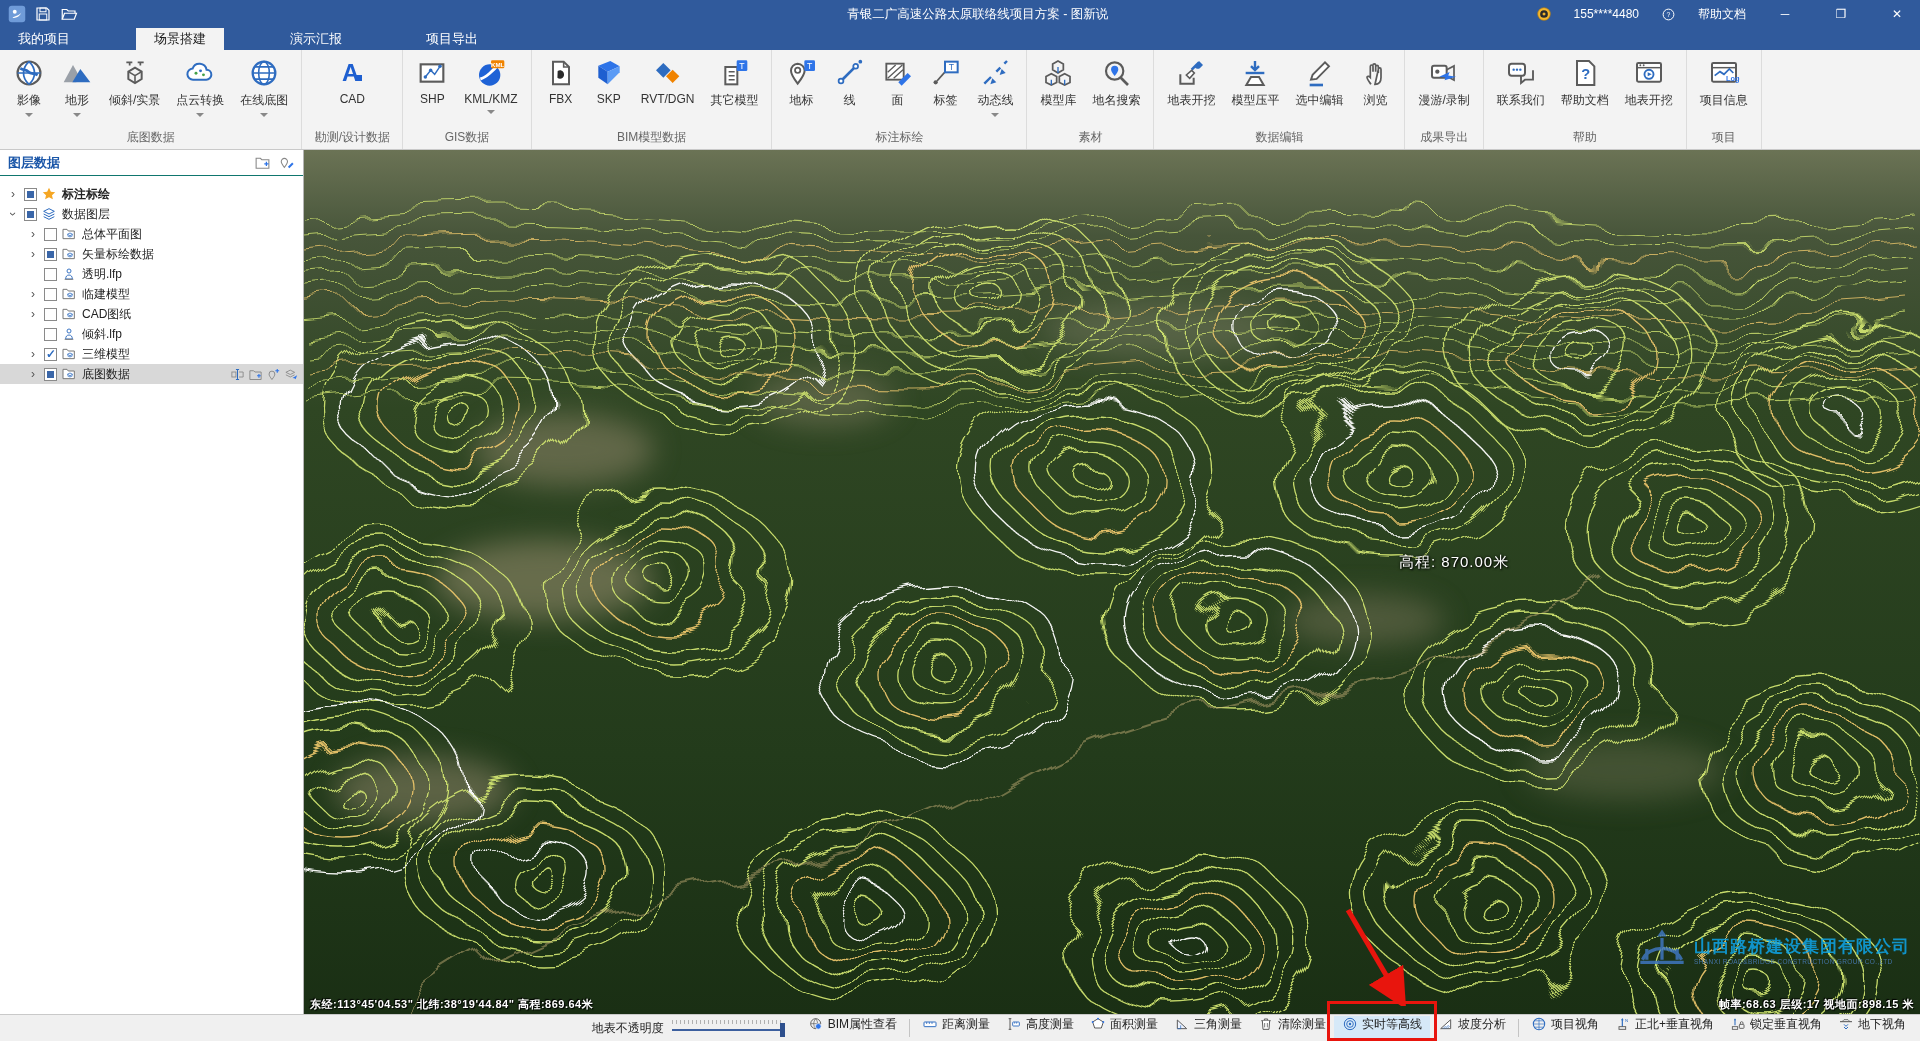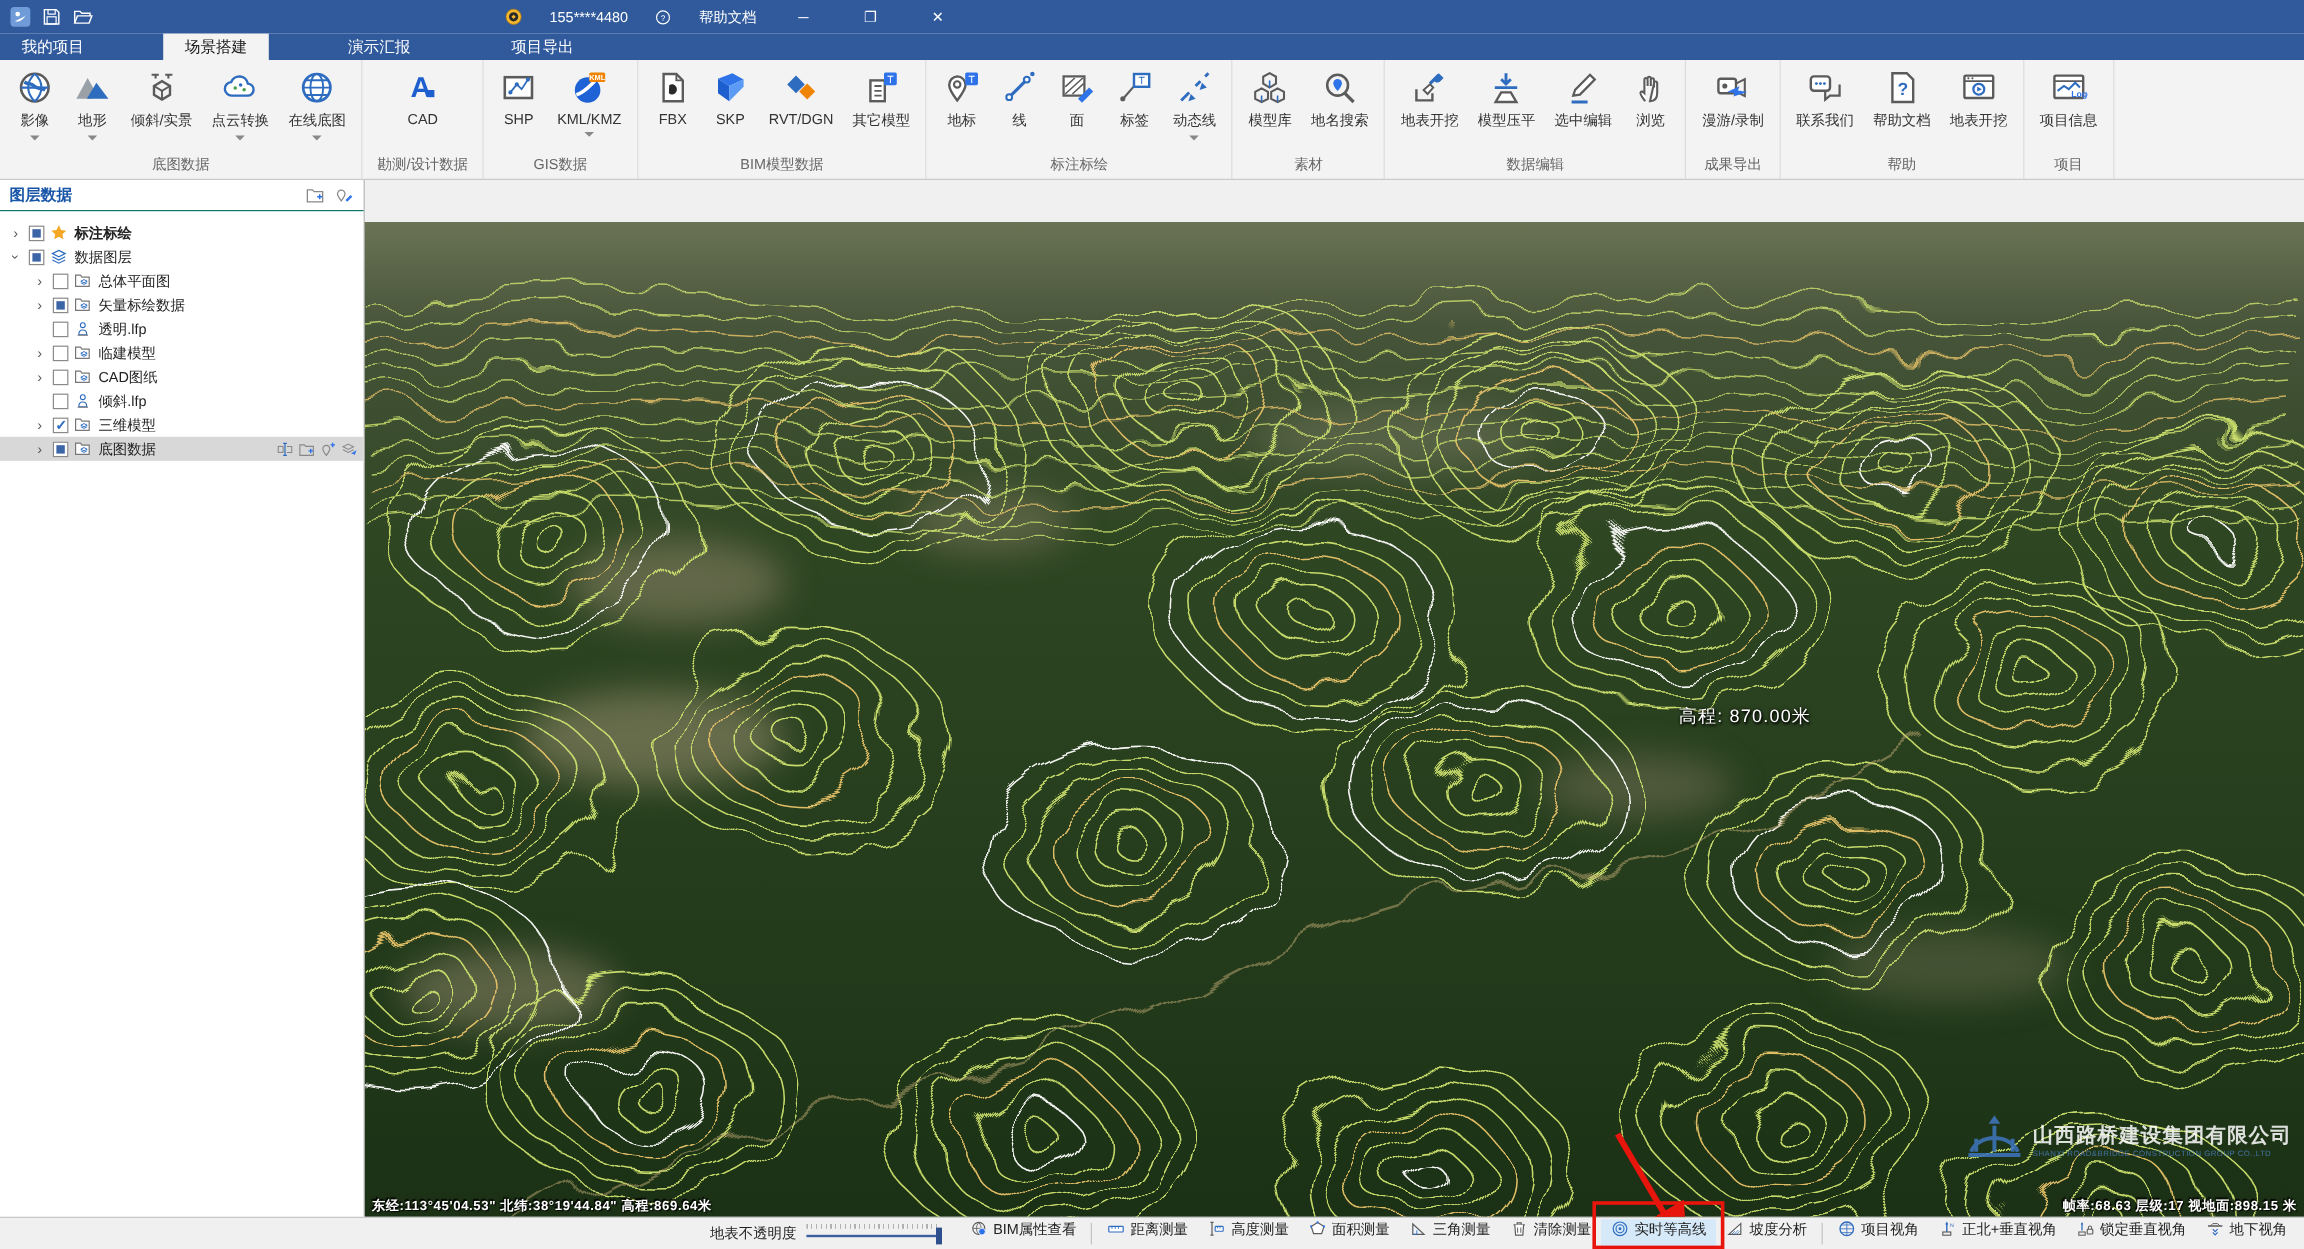--- a/index.html
+++ b/index.html
@@ -51,29 +51,29 @@
   .cb { width:13px; height:13px; border:1px solid #8a8a8a; background:#fff; margin:0 4px; position:relative; flex:0 0 13px; }
   .cb.partial::after { content:""; position:absolute; left:2px; top:2px; width:7px; height:7px; background:#3a66a8; }
   .cb.checked::after { content:"\2713"; position:absolute; left:1px; top:-2px; color:#2e6cc0; font-size:12px; font-weight:bold; }
   .ticon { width:16px; height:16px; margin-right:5px; flex:0 0 16px; }
   .ticon svg { width:100%; height:100%; }
   .rowicons { margin-left:auto; display:flex; gap:3px; }
   .rowicons span { width:15px; height:15px; display:inline-block; }
   .rowicons svg { width:100%; height:100%; }
 
   
-  .map { position:relative; flex:1; background:#203618; overflow:hidden;margin-top:35px; }
+  .map { position:relative; flex:1; background:#203618; overflow:hidden; }
   .map svg.terrain { position:absolute; left:0; top:0; }
   .elev-label { position:absolute; left:1095px; top:403px; color:#fff; font-size:15px; text-shadow:0 0 3px #000,1px 1px 2px #000; letter-spacing:1px; }
   .coords { position:absolute; left:6px; bottom:2px; color:#fff; font-size:11px; font-weight:bold; text-shadow:1px 1px 1px #000,-1px -1px 1px #000; letter-spacing:.5px; }
   .stats { position:absolute; right:6px; bottom:2px; color:#fff; font-size:11px; font-weight:bold; text-shadow:1px 1px 1px #000,-1px -1px 1px #000; letter-spacing:.5px; }
   .watermark { position:absolute; right:10px; bottom:38px; display:flex; align-items:center; gap:6px; opacity:.85; }
   .wm-logo { width:52px; height:52px; }
   .wm-txt { display:flex; flex-direction:column; }
-  .wm-cn { color:#ffffff; font-size:17px; font-weight:bold; letter-spacing:1px; }
+  .wm-cn { color:#0ea5e9; font-size:17px; font-weight:bold; letter-spacing:1px; }
   .wm-en { color:#4a7fc0; font-size:6.5px; letter-spacing:.4px; }
   .red-arrow { position:absolute; left:1026px; top:752px; width:90px; height:104px; z-index:40; pointer-events:none; }
 
   
   .bottombar { position:absolute; left:0; top:1014px; width:1920px; height:27px; background:#f0f0f0; border-top:1px solid #c9c9c9; display:flex; align-items:center; justify-content:flex-end; padding-right:6px; font-size:12px; color:#222; }
   .bb-item { display:flex; align-items:flex-start; gap:4px; padding:0 8px; height:25px; cursor:pointer; white-space:nowrap; position:relative; }
   .bb-item.hl { background:#d6e9f8; }
   .bb-ic { width:16px; height:16px; flex:0 0 16px; }
   .bb-ic svg { width:100%; height:100%; }
   .bb-div { width:1px; height:18px; background:#c4c4c4; margin:0 4px; }
@@ -97,20 +97,21 @@
     <span class="tb-ic"><svg viewBox="0 0 24 24" fill="none">
           <path d="M4 4h13l3 3v13H4z" stroke="#fff" stroke-width="1.6"></path>
           <rect x="8" y="4" width="8" height="5" stroke="#fff" stroke-width="1.3"></rect>
           <rect x="7" y="12" width="10" height="8" stroke="#fff" stroke-width="1.3"></rect>
         </svg></span>
     <span class="tb-ic"><svg viewBox="0 0 24 24" fill="none">
           <path d="M3 19V6h6l2 2h9v3" stroke="#fff" stroke-width="1.6"></path>
           <path d="M3 19l3-8h16l-3 8z" stroke="#fff" stroke-width="1.6"></path>
         </svg></span>
   </div>
+  <div class="tb-title">青银二广高速公路太原联络线项目方案 - 图新说</div>
   <div class="tb-right">
     <span class="tb-ic coin"><svg viewBox="0 0 24 24">
           <circle cx="12" cy="12" r="9.5" fill="#f5b82e" stroke="#b27a10"></circle>
           <circle cx="12" cy="12" r="5.8" fill="#2a2a2a"></circle>
           <path d="M9.3 12l2.7-2.7 2.7 2.7-2.7 2.7z" fill="#f5b82e"></path>
         </svg></span>
     <span>155****4480</span>
     <span class="tb-ic helpc"><svg viewBox="0 0 24 24" fill="none">
           <circle cx="12" cy="12" r="8.6" stroke="#fff" stroke-width="1.6"></circle>
           <text x="12" y="16.2" font-size="11" fill="#fff" text-anchor="middle" font-family="sans-serif">?</text>

